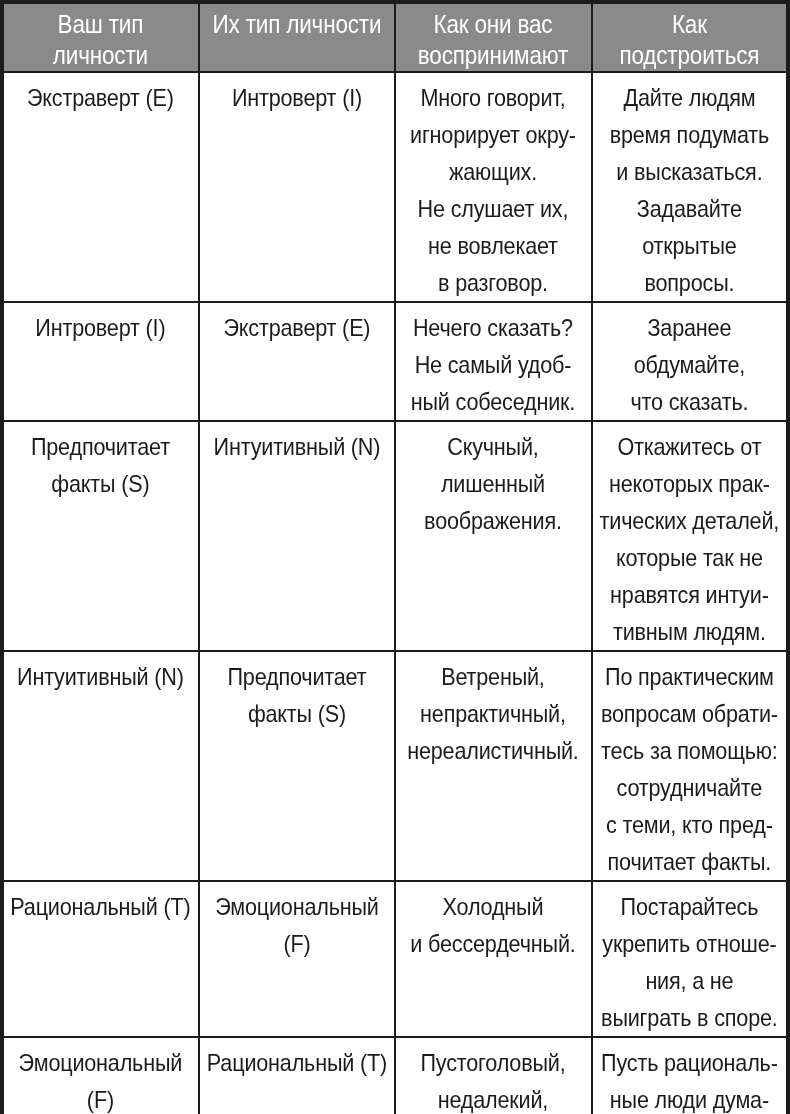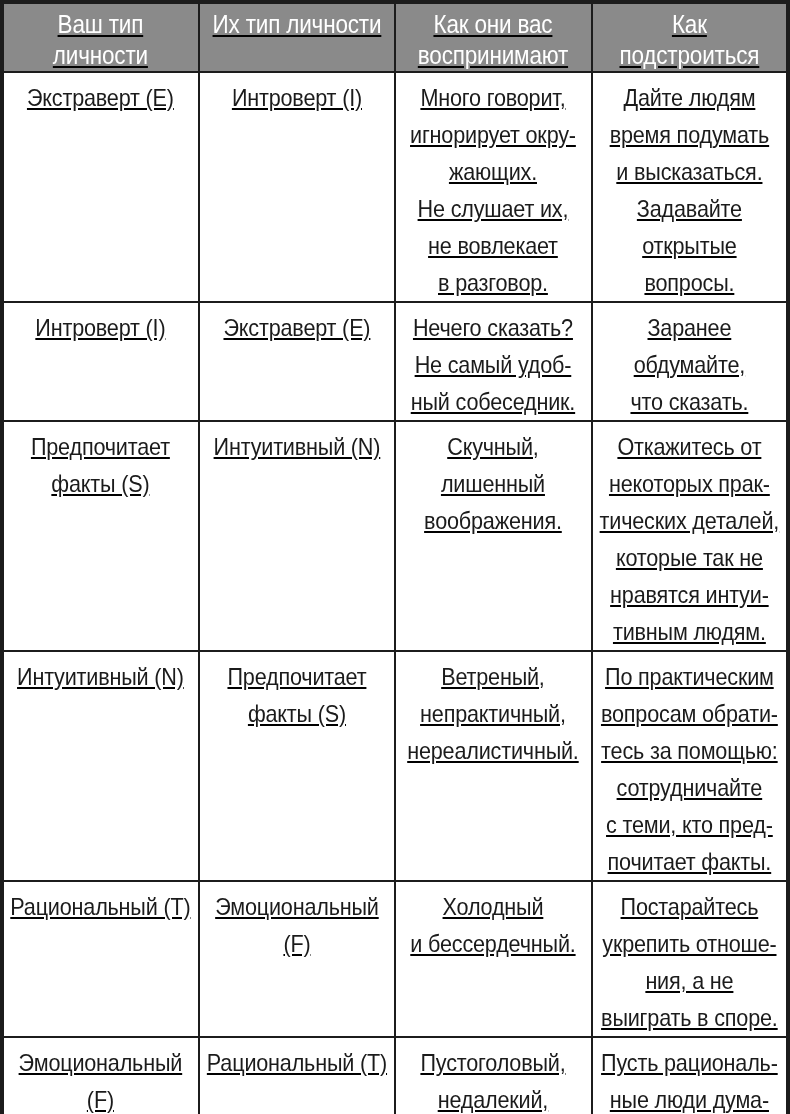--- a/index.html
+++ b/index.html
@@ -8,21 +8,20 @@
     background: #ffffff;
     width: 790px;
     height: 1114px;
     overflow: hidden;
   }
   .page {
     width: 790px;
     height: 1114px;
     box-sizing: border-box;
     font-family: "Liberation Sans", sans-serif;
-    text-decoration: underline;
   }
   table.personality {
     width: 790px;
     height: 1114px;
     table-layout: fixed;
     border-collapse: collapse;
     border: 4px solid #1c1c1c;
   }
   table.personality col { width: 25%; }
   table.personality th,

